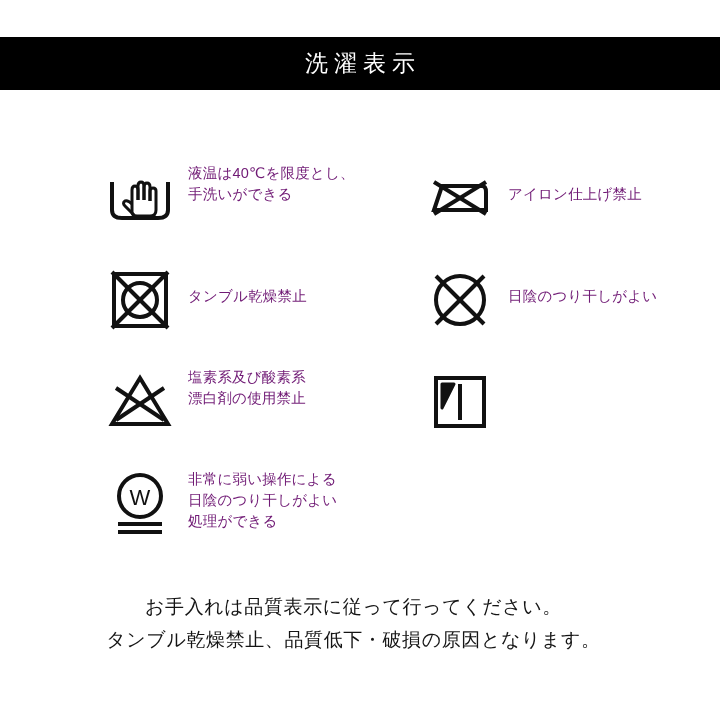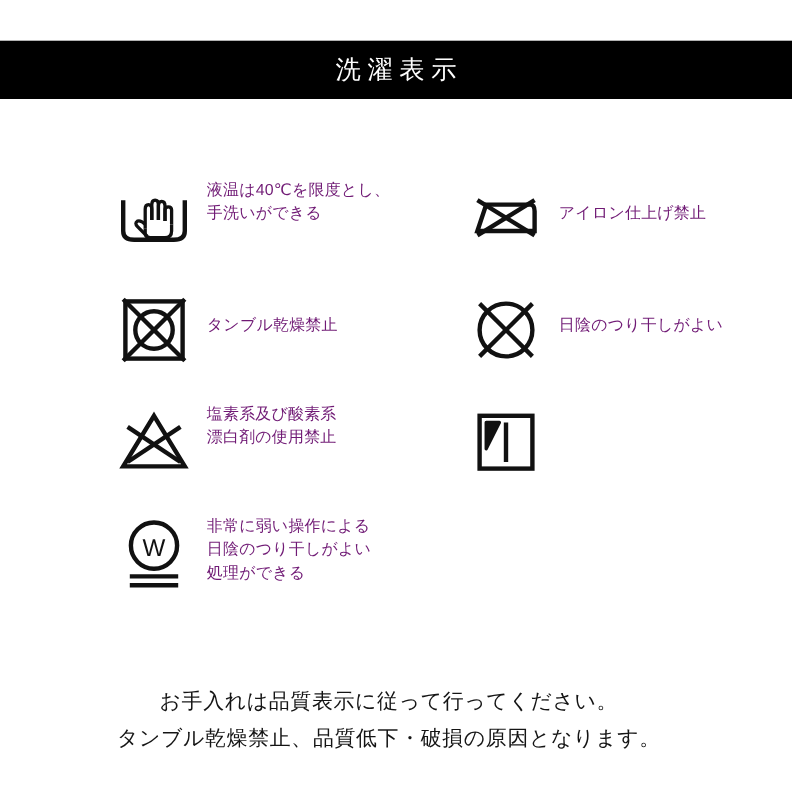--- a/index.html
+++ b/index.html
@@ -83,21 +83,20 @@
   .symbol-label.tall { padding-top: 3px; }
   .symbol-label.one  { padding-top: 24px; }
 
   
   .footer {
     position: absolute;
     left: 0;
     top: 590px;
     width: 707px;
     text-align: center;
-    margin-top: 32px;
   }
   .footer-line {
     font-size: 19px;
     line-height: 1.75;
     letter-spacing: 0.6px;
     color: #141414;
     font-family: "Liberation Serif", "DejaVu Serif", serif;
   }
 </style>
 </head>

